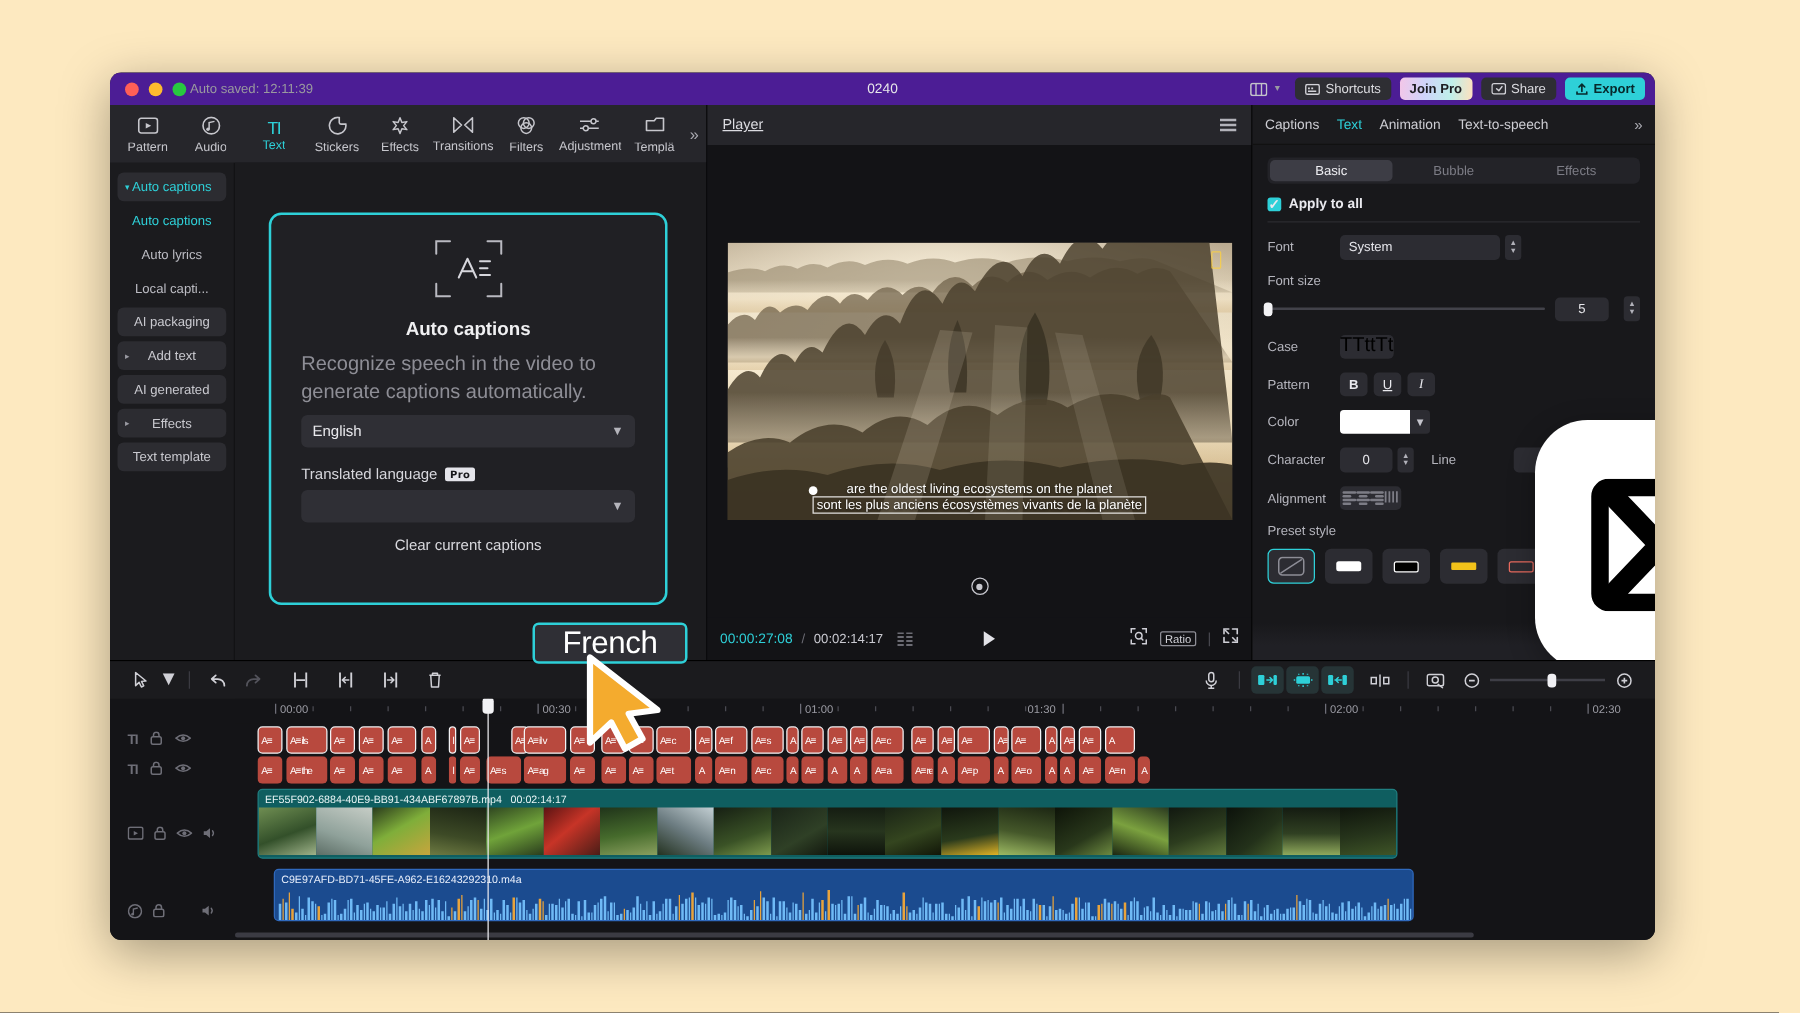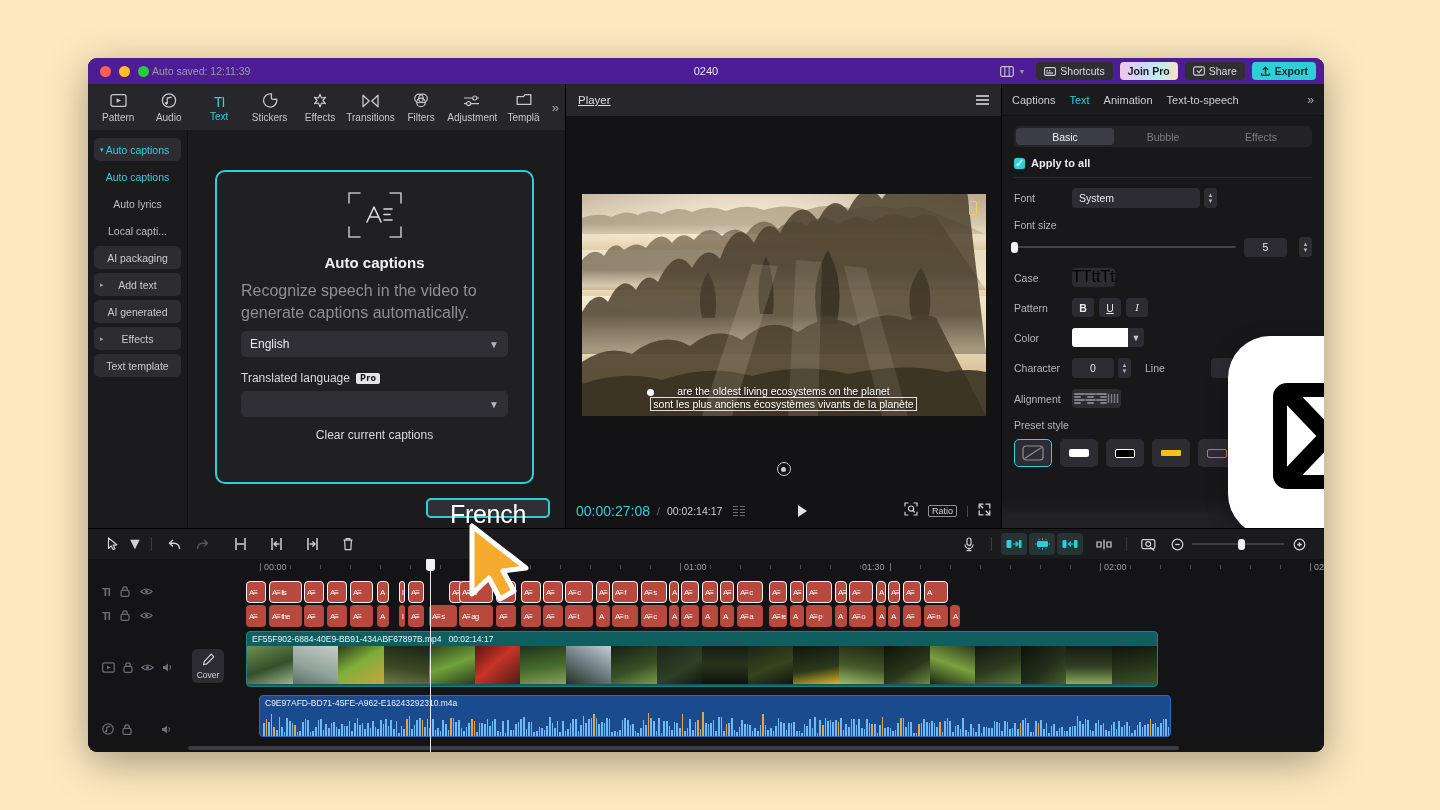--- a/index.html
+++ b/index.html
@@ -153,21 +153,21 @@
     width: 100%; height: 24px; margin-top: 12px;
     background: #2ed0d8; color: #0b2d30; border-radius: 5px;
     display: flex; align-items: center; justify-content: center;
     font-size: 12px; font-weight: bold;
   }
   .clear-link { margin-top: 11px; font-size: 12px; color: #d9d9de; }
 
   
   .hl-french {
     position: absolute; left: 238px; top: 368px;
-    width: 124px; height: 20px;
+    width: 124px; height: 33px;
     background: #2f2f35;
     border: 2px solid #2ed0d8; border-radius: 5px;
     display: flex; align-items: flex-start; justify-content: center;
     font-size: 25px; color: #ffffff; letter-spacing: -.3px;
     z-index: 30;
   }
   .cursor-arrow { position: absolute; left: 276px; top: 392px; z-index: 31; }
 
   
   .player-panel {
@@ -223,21 +223,21 @@
     border: 1.3px solid #c8c8cf;
     display: flex; align-items: center; justify-content: center;
   }
   .rotate-btn i { width: 5px; height: 5px; border-radius: 50%; background: #c8c8cf; }
 
   .player-ctrl {
     height: 34px; flex: 0 0 34px;
     display: flex; align-items: center; padding: 0 10px; gap: 7px;
     background: #131316;
   }
-  .tc-cur { font-size: 14px; color: #2ed0d8; font-family: "Liberation Sans", sans-serif; }
+  .tc-cur { font-size: 11px; color: #2ed0d8; font-family: "Liberation Sans", sans-serif; }
   .tc-sep { font-size: 10.5px; color: #6c6c74; }
   .tc-tot { font-size: 10.5px; color: #c9c9d0; }
   .frames-ico { display: flex; gap: 2px; margin-left: 4px; }
   .frames-ico i { display:block; width: 5px; height: 11px;
     background: repeating-linear-gradient(to bottom,#6b6b73 0 1.5px, transparent 1.5px 3px); }
   .play-tri {
     margin: 0 auto;
     width: 0; height: 0;
     border-left: 9px solid #e2e2e7;
     border-top: 6px solid transparent; border-bottom: 6px solid transparent;
@@ -1125,30 +1125,20 @@
           <span style="width:13px;"></span>
           <span>
             <svg width="12" height="11" viewBox="0 0 12 11">
                 <path d="M1 4 h2 L6 1.6 v7.8 L3 7 H1 Z" fill="#6e6e77"></path>
                 <path d="M8 3.6 a3 3 0 0 1 0 3.8" fill="none" stroke="#6e6e77" stroke-width="1.1" stroke-linecap="round"></path>
               </svg>
           </span>
         </div>
       </div>
 
-      <div class="tl-cover">
-        <div class="cover-btn" style="top:90px;">
-          <span>
-            <svg width="13" height="13" viewBox="0 0 13 13">
-                <path d="M9.2 1.2 L11.8 3.8 L4.6 11 L1.6 11.6 L2.2 8.6 Z" fill="none" stroke="#d3d3d9" stroke-width="1.2" stroke-linejoin="round"></path>
-              </svg>
-          </span>
-          <span>Cover</span>
-        </div>
-      </div>
 
       <div class="tl-lanes">
 
         <div class="ruler">
           <span class="tick major" style="left:32px;"></span>
           <span class="rlabel" style="left:36px;">00:00</span>
           <span class="tick" style="left:62px;"></span>
             <span class="tick" style="left:92px;"></span>
           <span class="tick" style="left:122px;"></span>
             <span class="tick" style="left:152px;"></span>

